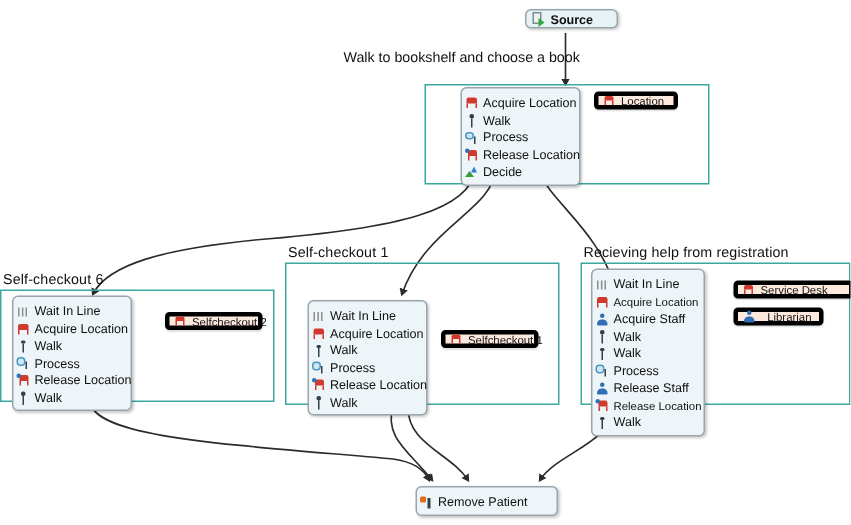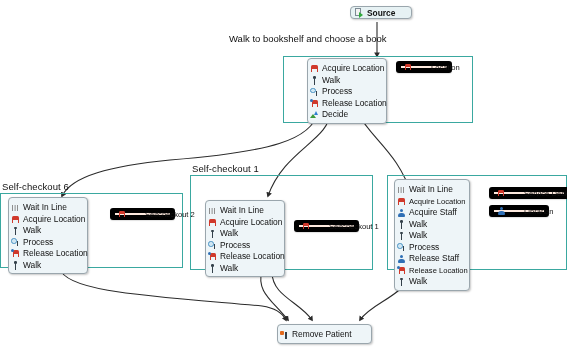--- a/index.html
+++ b/index.html
@@ -27,22 +27,22 @@
   .steprow{
     display:flex;align-items:center;gap:3px;
     height:11.5px;line-height:11.5px;font-size:8.4px;white-space:nowrap;color:#111;
   }
   .steprow .lbl{display:block;}
   .ico{width:9px;height:9px;flex:0 0 9px;display:block;position:relative;}
 
   
   .chip{
     position:absolute;box-sizing:border-box;
-    background:#fde9de;border:5px solid #000000;border-radius:3px;
-    height:12px;display:flex;align-items:center;gap:18px;
+    background:#fde9de;border:3px solid #000000;border-radius:3px;
+    height:12px;display:flex;align-items:center;gap:3px;
     padding:0 5px 0 3px;font-size:7.6px;color:#111;white-space:nowrap;
     box-shadow:0 1px 1px rgba(0,0,0,.12);
   }
 
   
   .srcnode{
     position:absolute;box-sizing:border-box;
     background:#e7f2f4;border:1px solid #9aa6ad;border-radius:4px;
     height:13px;display:flex;align-items:center;gap:3px;padding:0 10px 0 4px;
     font-size:8.4px;color:#111;white-space:nowrap;
@@ -232,20 +232,21 @@
       <span class="ico ic-walk"></span>
       <span class="lbl">Walk</span>
     </div>
   </div>
 
   <div class="chip" style="left:294px;top:220px;width:65px;">
     <span class="ico ic-chip-chair"></span>
     <span>Selfcheckout 1</span>
   </div>
 
+  <div class="panel-title" style="left:389px;top:163px;">Recieving help from registration</div>
   <div class="panel" style="left:387px;top:175px;width:180px;height:95px;"></div>
 
   <div class="stepbox" style="left:394px;top:179px;width:76px;">
     <div class="steprow">
       <span class="ico ic-wait"></span>
       <span class="lbl">Wait In Line</span>
     </div>
     <div class="steprow" style="font-size:7.6px;">
       <span class="ico ic-loc"></span>
       <span class="lbl">Acquire Location</span>

